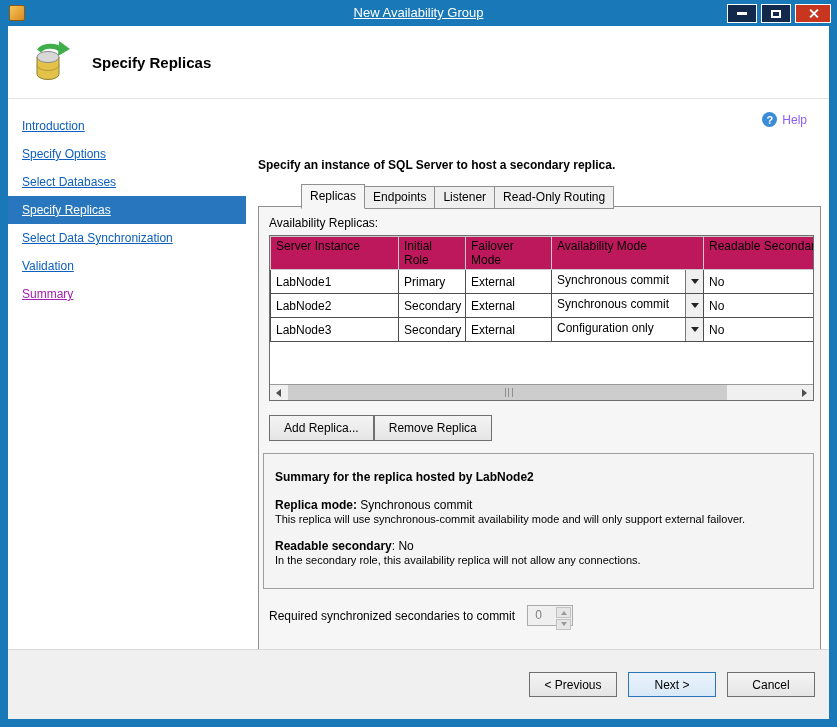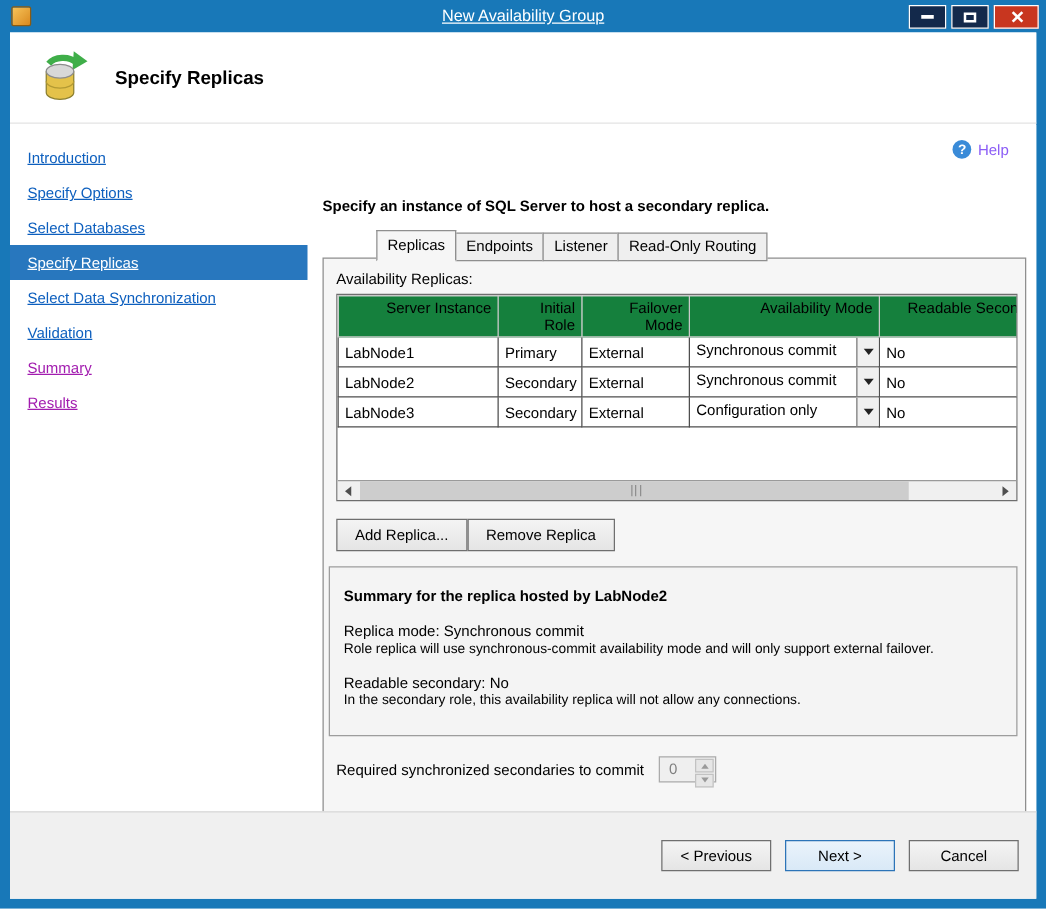--- a/index.html
+++ b/index.html
@@ -52,21 +52,21 @@
   .tab { padding:3px 8px 4px; background:#EFEFEF; border:1px solid #8F8F8F; margin-right:-1px; cursor:pointer; white-space:nowrap; }
   .tab.active { background:#F6F6F6; border-bottom:1px solid #F6F6F6; padding-top:4px; margin-top:-2px; z-index:4; }
 
   .pane { position:absolute; left:12px; right:8px; top:106px; bottom:8px; border:1px solid #8F8F8F; background:#F6F6F6; }
 
   .replicas-label { position:absolute; left:10px; top:9px; }
 
   .grid-box { position:absolute; left:10px; right:6px; top:28px; height:166px;
               border:1px solid #6E6E6E; background:#fff; overflow:hidden; }
   table.grid { border-collapse:collapse; table-layout:fixed; width:573px; }
-  .grid th { font-weight:normal; text-align:right; vertical-align:top; background:#15803d;
+  .grid th { font-weight:normal; text-align:left; vertical-align:top; background:#be185d;
              border:1px solid #C9C9C9; padding:2px 5px; height:32px; }
   .grid td { border:1px solid #4E4E4E; background:#fff; height:24px; padding:1px 5px; white-space:nowrap; overflow:hidden; }
   .grid td.combo-cell { padding:0; }
   .combo { display:flex; height:100%; align-items:stretch; }
   .combo-text { flex:1; padding:3px 5px; white-space:nowrap; overflow:hidden; }
   .combo-btn { width:18px; flex:none; background:#F0F0F0; border-left:1px solid #7A7A7A;
                display:flex; align-items:center; justify-content:center; cursor:pointer; }
   .combo-btn::after { content:""; width:0; height:0; border:4px solid transparent; border-top:5px solid #222; margin-top:4px; }
 
   .hscroll { position:absolute; left:0; right:0; bottom:0; height:16px; background:#F0F0F0;
@@ -81,21 +81,21 @@
                          linear-gradient(#8F8F8F,#8F8F8F) center/1px 100% no-repeat; }
 
   .action-btns { position:absolute; left:10px; top:208px; display:flex; }
   .btn { font-size:12px; height:26px; padding:0 14px; background:linear-gradient(#F4F4F4,#E5E5E5);
          border:1px solid #6F6F6F; cursor:pointer; display:flex; align-items:center; justify-content:center; }
 
   .summary { position:absolute; left:4px; right:6px; top:246px; height:136px;
              border:1px solid #9D9D9D; background:#F4F4F4; padding:16px 11px; }
   .sum-title { font-weight:bold; margin-bottom:14px; }
   .sum-line { margin-bottom:1px; }
-  .sum-bold { font-weight:normal; }
+  .sum-bold { font-weight:bold; }
   .sum-desc { font-size:11px; margin-bottom:14px; }
 
   .commit-row { position:absolute; left:10px; top:398px; display:flex; align-items:center; gap:12px; }
   .spinner { position:relative; width:46px; height:21px; border:1px solid #ABABAB; background:#EFEFEF;
              color:#7F7F7F; line-height:19px; padding-left:7px; }
   .spin-btns { position:absolute; right:1px; top:1px; bottom:1px; width:15px; display:flex; flex-direction:column; gap:1px; }
   .spin-btn { flex:1; background:#E6E6E6; border:1px solid #C2C2C2; display:flex; align-items:center; justify-content:center; }
   .spin-btn.up::after { content:""; border:3px solid transparent; border-bottom:4px solid #9A9A9A; margin-bottom:2px; }
   .spin-btn.down::after { content:""; border:3px solid transparent; border-top:4px solid #9A9A9A; margin-top:2px; }
 
@@ -144,21 +144,20 @@
 
     <div class="main">
       <div class="sidebar">
         <div class="nav-item nav-link">Introduction</div>
         <div class="nav-item nav-link">Specify Options</div>
         <div class="nav-item nav-link">Select Databases</div>
         <div class="nav-item nav-selected">Specify Replicas</div>
         <div class="nav-item nav-link">Select Data Synchronization</div>
         <div class="nav-item nav-link">Validation</div>
         <div class="nav-item nav-disabled">Summary</div>
-        <div class="nav-item nav-disabled">Results</div>
       </div>
 
       <div class="content">
 
         <div class="help">
           <span class="help-badge"></span>
           <span>Help</span>
         </div>
 
         <div class="instruction">Specify an instance of SQL Server to host a secondary replica.</div>
@@ -242,21 +241,21 @@
           </div>
 
           <div class="action-btns">
             <div class="btn">Add Replica...</div>
             <div class="btn">Remove Replica</div>
           </div>
 
           <div class="summary">
             <div class="sum-title">Summary for the replica hosted by LabNode2</div>
             <div class="sum-line"><span class="sum-bold">Replica mode:</span><span> Synchronous commit</span></div>
-            <div class="sum-desc">Role replica will use synchronous-commit availability mode and will only support external failover.</div>
+            <div class="sum-desc">This replica will use synchronous-commit availability mode and will only support external failover.</div>
             <div class="sum-line"><span class="sum-bold">Readable secondary</span><span>: No</span></div>
             <div class="sum-desc">In the secondary role, this availability replica will not allow any connections.</div>
           </div>
 
           <div class="commit-row">
             <span>Required synchronized secondaries to commit</span>
             <span class="spinner">
               <span>0</span>
               <span class="spin-btns">
                 <span class="spin-btn up"></span>

